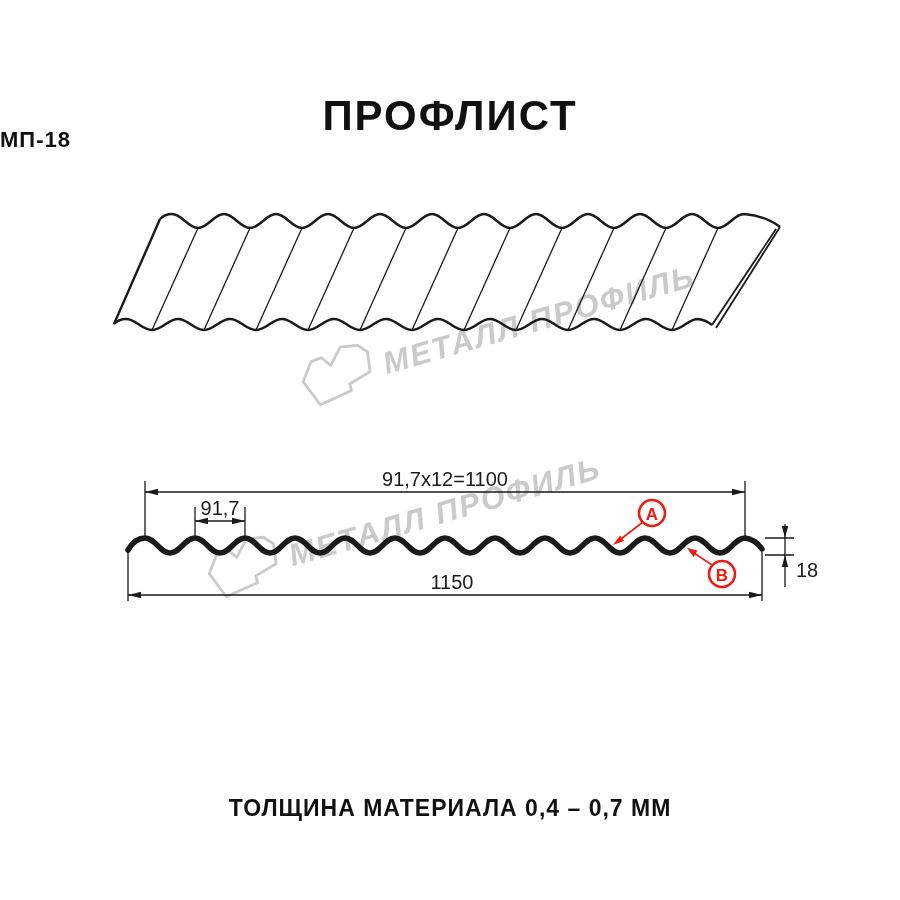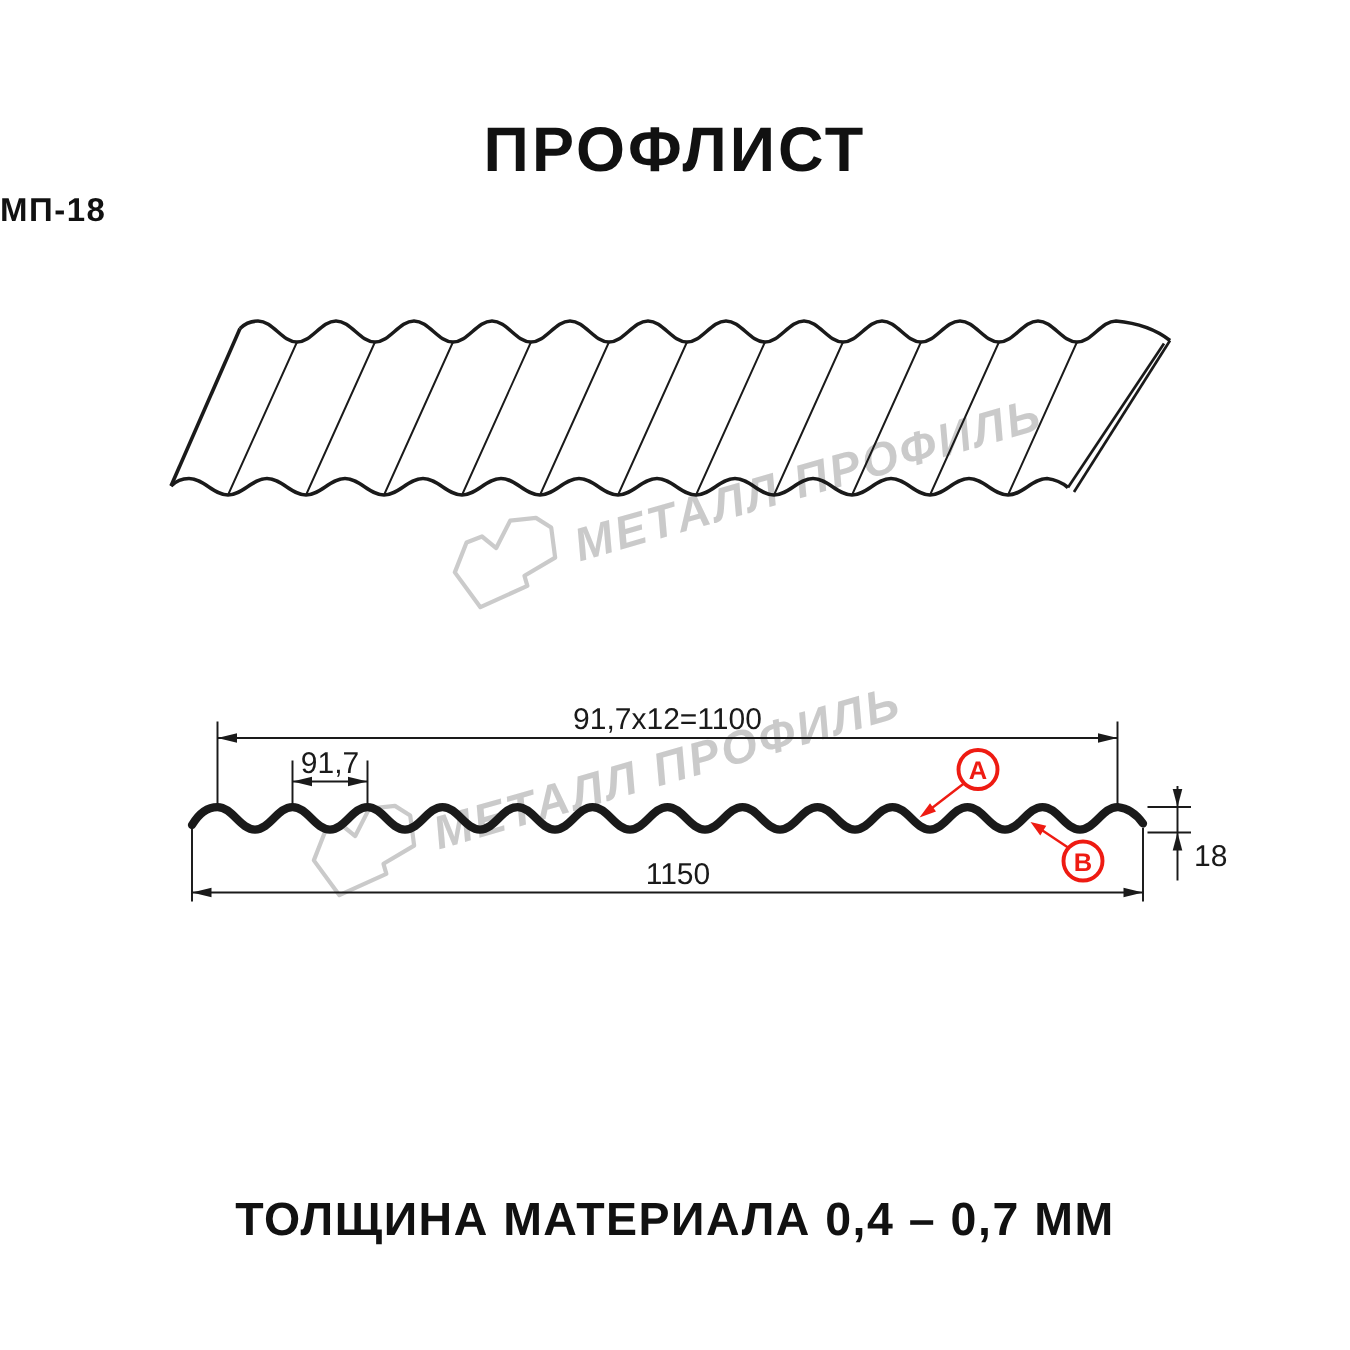--- a/index.html
+++ b/index.html
@@ -8,31 +8,31 @@
     background:#ffffff;
     font-family:"Liberation Sans", sans-serif;
     position:relative;
     overflow:hidden;
   }
   .stage{position:absolute;left:0;top:0;width:900px;height:900px;}
   .page-title{
     position:absolute;left:0;right:0;top:76px;
     text-align:center;
     font-size:42px;font-weight:800;letter-spacing:2px;
-    color:#111111;margin:0;
+    color:#111111;margin:16px;
   }
   .page-subtitle{
     position:absolute;left:0;right:0;top:127px;
     font-size:22px;font-weight:600;letter-spacing:1px;
     color:#111111;
   }
   .footer-note{
     position:absolute;left:0;right:0;top:795px;
     text-align:center;
-    font-size:31px;font-weight:600;letter-spacing:1px;
+    font-size:23px;font-weight:600;letter-spacing:1px;
     color:#111111;
   }
   svg.draw{position:absolute;left:0;top:0;}
   .ln{stroke:#1a1a1a;fill:none;}
   .ln-heavy{stroke-width:2.4;}
   .ln-med{stroke-width:1.8;}
   .ln-thin{stroke-width:1.3;}
   .profile{stroke:#1a1a1a;stroke-width:5.5;fill:none;stroke-linecap:round;}
   .arrow{fill:#1a1a1a;stroke:none;}
   .dim-text{font-family:"Liberation Sans",sans-serif;font-size:20px;fill:#1a1a1a;}

